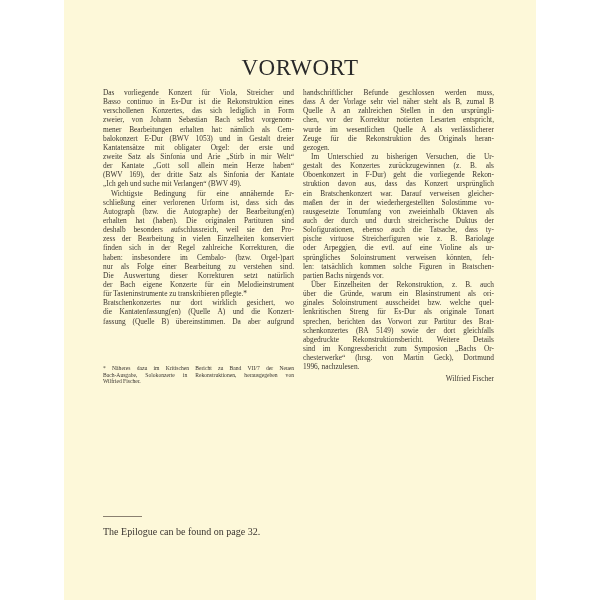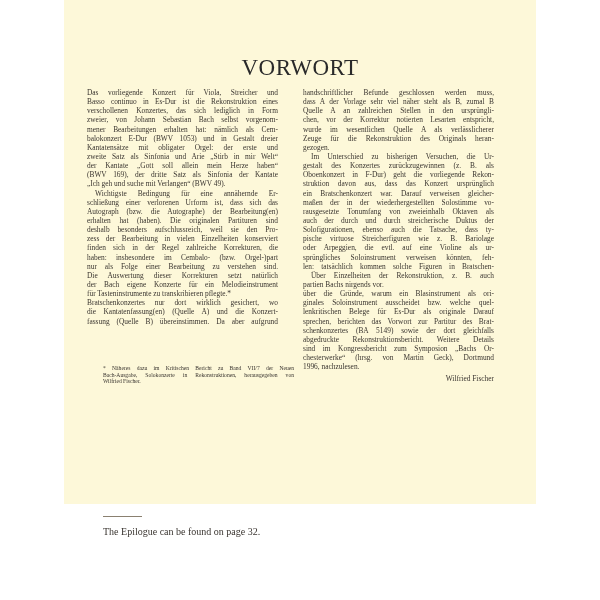--- a/index.html
+++ b/index.html
@@ -1,21 +1,21 @@
 <!DOCTYPE html>
 <html><head>
 <meta charset="utf-8">
 <style>
   html, body { margin:0; padding:0; width:600px; height:600px; background:#ffffff; overflow:hidden; }
-  .page { position:absolute; left:64px; top:0; width:472px; height:504px; background:#fdf8d9; }
+  .page { position:absolute; left:64px; top:0; width:472px; height:600px; background:#fdf8d9; }
   .title { position:absolute; left:0; width:472px; top:55px; text-align:center;
     font-family:"Liberation Serif", serif; font-size:23px; color:#2a2a2a; letter-spacing:0.5px; }
   .col { position:absolute; top:88px; width:191px; font-family:"Liberation Serif", serif;
     font-size:7.4px; line-height:9.15px; color:#3a3530; }
-  .col.left { left:23px; }
+  .col.left { left:39px; }
   .col.right { left:239px; }
   .line { display:block; white-space:nowrap; text-align:justify; text-align-last:justify; height:9.15px; overflow:hidden; }
   .line.last { text-align-last:left; }
   .line.indent { padding-left:8px; }
   .line.sig { text-align:right; text-align-last:right; margin-top:3px; }
   .footnote { position:absolute; left:39px; top:365px; width:191px; font-family:"Liberation Serif", serif;
     font-size:5.6px; line-height:6.6px; color:#3a3530; }
   .footnote .line { height:6.6px; }
   .rule { position:absolute; left:39px; top:516px; width:39px; height:1px; background:#8a8070; }
   .epilogue { position:absolute; left:39px; top:526px; font-family:Liberation Serif, serif;
@@ -69,25 +69,25 @@
       <span class="line">struktion davon aus, dass das Konzert ursprünglich</span>
       <span class="line">ein Bratschenkonzert war. Darauf verweisen gleicher-</span>
       <span class="line">maßen der in der wiederhergestellten Solostimme vo-</span>
       <span class="line">rausgesetzte Tonumfang von zweieinhalb Oktaven als</span>
       <span class="line">auch der durch und durch streicherische Duktus der</span>
       <span class="line">Solofigurationen, ebenso auch die Tatsache, dass ty-</span>
       <span class="line">pische virtuose Streicherfiguren wie z. B. Bariolage</span>
       <span class="line">oder Arpeggien, die evtl. auf eine Violine als ur-</span>
       <span class="line">sprüngliches Soloinstrument verweisen könnten, feh-</span>
       <span class="line">len: tatsächlich kommen solche Figuren in Bratschen-</span>
+      <span class="line last">partien Bachs nirgends vor.</span>
       <span class="line indent">Über Einzelheiten der Rekonstruktion, z. B. auch</span>
-      <span class="line last">partien Bachs nirgends vor.</span>
       <span class="line">über die Gründe, warum ein Blasinstrument als ori-</span>
       <span class="line">ginales Soloinstrument ausscheidet bzw. welche quel-</span>
-      <span class="line">lenkritischen Belege für Es-Dur als originale Darauf</span>
+      <span class="line">lenkritischen Streng für Es-Dur als originale Tonart</span>
       <span class="line">sprechen, berichten das Vorwort zur Partitur des Brat-</span>
       <span class="line">schenkonzertes (BA 5149) sowie der dort gleichfalls</span>
       <span class="line">abgedruckte Rekonstruktionsbericht. Weitere Details</span>
       <span class="line">sind im Kongressbericht zum Symposion „Bachs Or-</span>
       <span class="line">chesterwerke“ (hrsg. von Martin Geck), Dortmund</span>
       <span class="line last">1996, nachzulesen.</span>
       <span class="line sig">Wilfried Fischer</span>
     </div>
 
   <div class="footnote">

